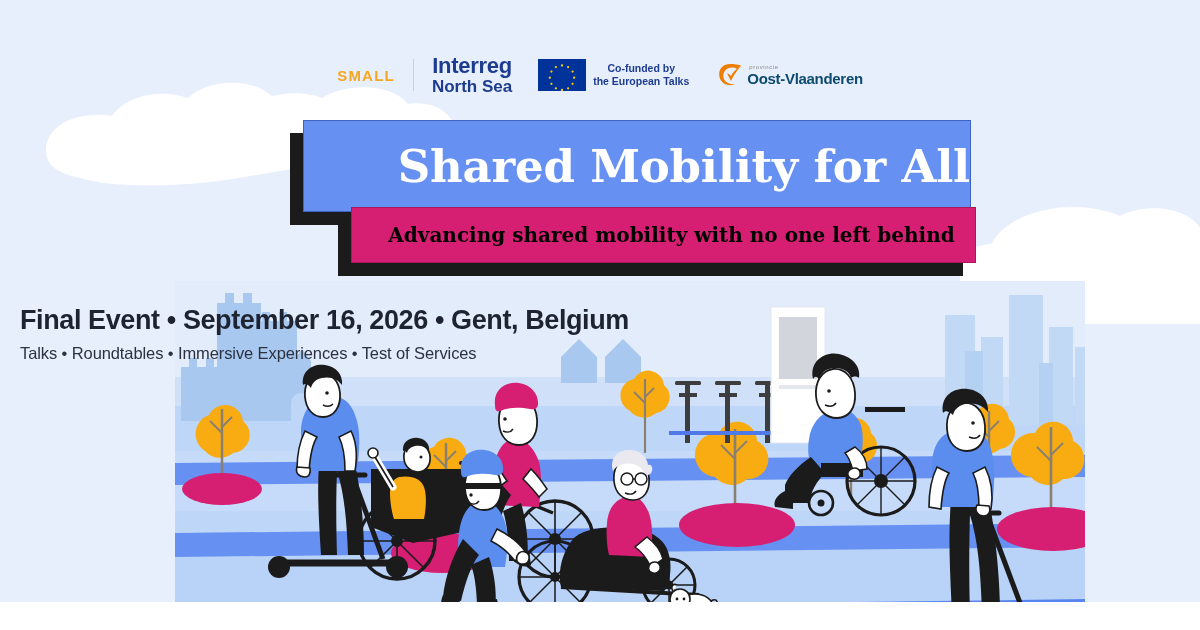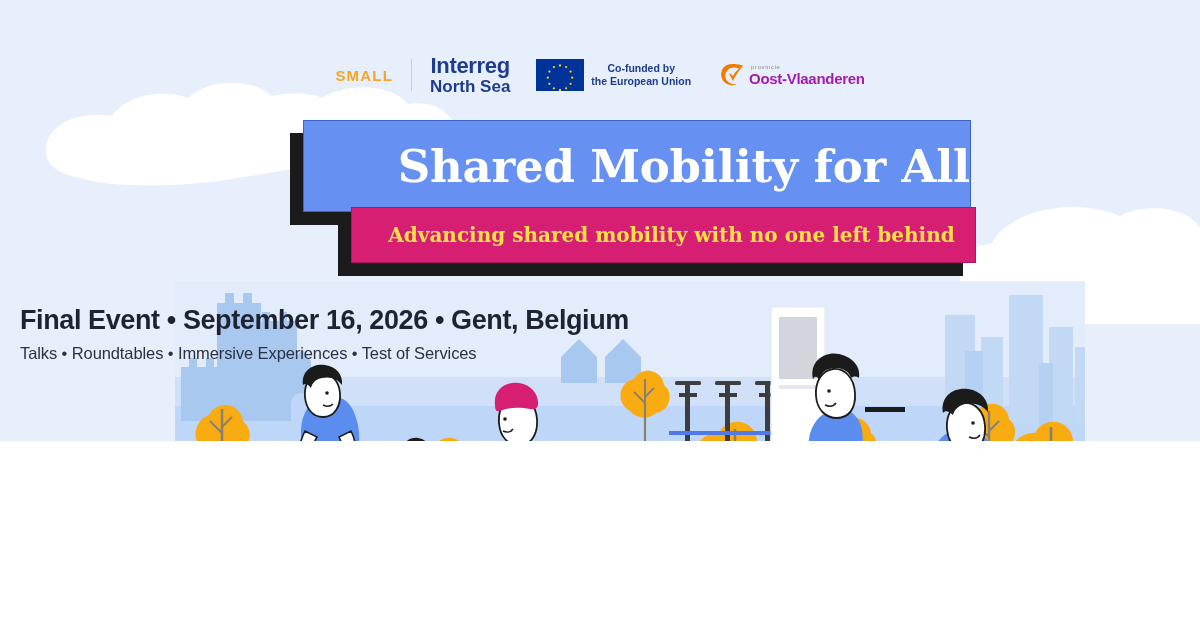--- a/index.html
+++ b/index.html
@@ -4,21 +4,21 @@
 <title>Shared Mobility for All</title>
 <style>
   * { box-sizing: border-box; margin: 0; padding: 0; }
   html, body {
     width: 1200px; height: 630px;
     overflow: hidden;
     font-family: "Liberation Sans", sans-serif;
   }
   #banner {
     position: relative;
-    width: 1200px; height: 441px;
+    width: 1200px; height: 602px;
     background: #e8effc;
     overflow: hidden;
   }
 
   
   .cloud-layer { position: absolute; inset: 0; pointer-events: none; }
 
   
   .logo-strip {
     position: absolute;
@@ -67,21 +67,21 @@
     color: #1d3c8f;
     line-height: 1.25;
   }
   .logo-oost { display: flex; align-items: center; gap: 4px; margin-left: 14px; }
   .oost-text { line-height: 1; }
   .oost-text .ov-top {
     font-size: 6px; color: #8a8a8a; letter-spacing: 0.6px;
     margin-left: 2px; margin-bottom: 1px;
   }
   .oost-text .ov-bot {
-    font-size: 15px; font-weight: 600; color: #a21caf; letter-spacing: -0.3px;
+    font-size: 15px; font-weight: 600; color: #0c4a6e; letter-spacing: -0.3px;
   }
 
   
   .title-wrap { position: absolute; top: 120px; left: 0; width: 1200px; z-index: 7; }
   .title-block {
     position: absolute;
     background: #6690f2;
     border: 1px solid #3f63c0;
     box-shadow: -13px 13px 0 #1b1b1b;
     left: 303px;
@@ -106,21 +106,21 @@
     left: 351px;
     top: 87px;
     width: 625px;
     height: 56px;
     display: flex; align-items: center; justify-content: center;
   }
   .subtitle-text {
     font-family: "DejaVu Serif", serif;
     font-weight: 700;
     font-size: 20px;
-    color: #fde047;
+    color: #000000;
     white-space: nowrap;
     margin-left: 16px;
   }
 
   
   .event-meta {
     position: absolute;
     top: 305px; left: 4px; width: 1200px;
     z-index: 7;
     padding-left: 16px;
@@ -194,21 +194,21 @@
             <circle cx="17.9" cy="29.3" r="1.15"></circle>
             <circle cx="13.4" cy="24.8" r="1.15"></circle>
             <circle cx="11.8" cy="18.7" r="1.15"></circle>
             <circle cx="13.4" cy="12.6" r="1.15"></circle>
             <circle cx="17.9" cy="8.1" r="1.15"></circle>
           </g>
         </svg>
       </div>
       <div class="eu-text">
         <div>Co-funded by</div>
-        <div>the European Union</div>
+        <div>the European Talks</div>
       </div>
     </div>
 
     <div class="logo-oost">
       <svg width="26" height="28" viewBox="0 0 26 28">
         <path d="M13.5,3 C5,3 1,9 2.5,16 C4,23 12,26 18,23 C13,23.6 7.5,21.5 6.5,16.5
                  C5.4,10.8 9.6,6.2 15.5,6.5 C18.5,6.7 20,8 20,8 L24,4.5 C24,4.5 19.5,3 13.5,3 Z" fill="#ef7d00"></path>
         <path d="M10,12.5 C12.5,17 14,20 14,20 C17,13.5 21.5,7.5 24.5,4.8
                  C20,6.8 16,11 13.8,15.2 C13,13.6 11.8,12.6 10,12.5 Z" fill="#ef7d00"></path>
       </svg>

